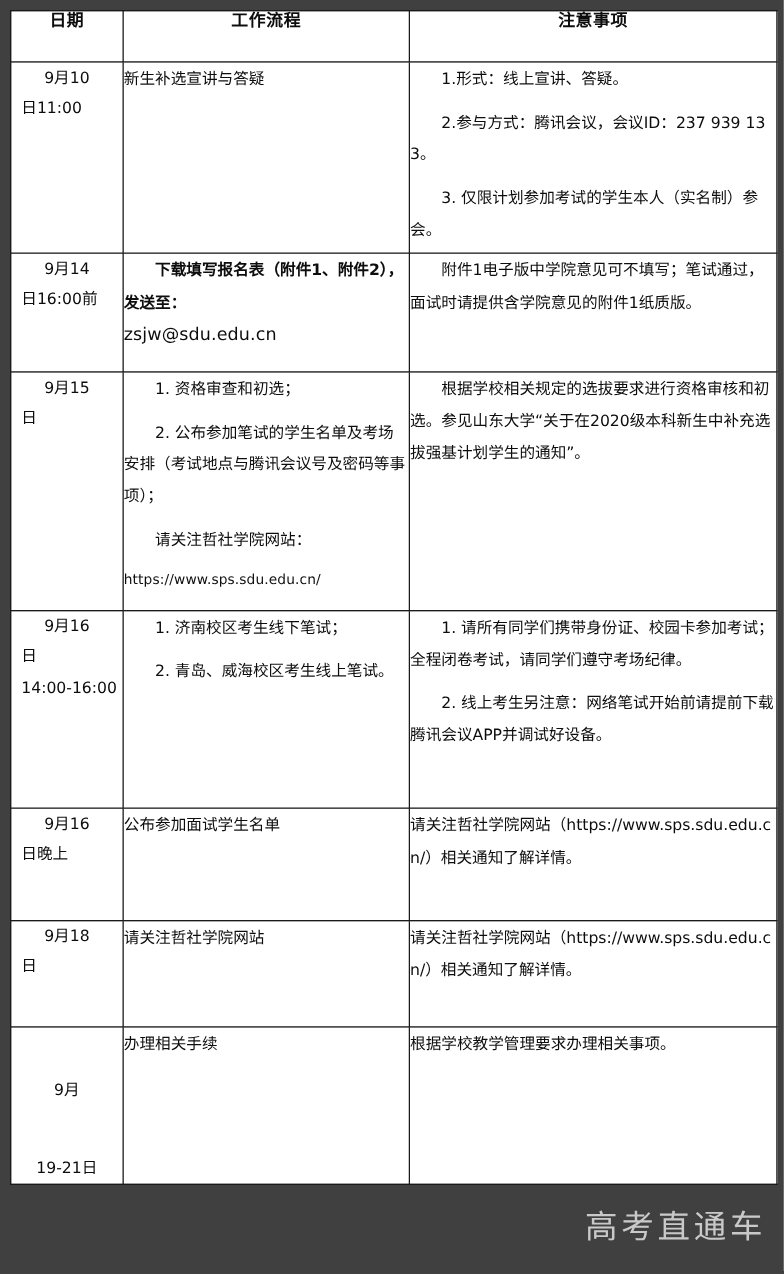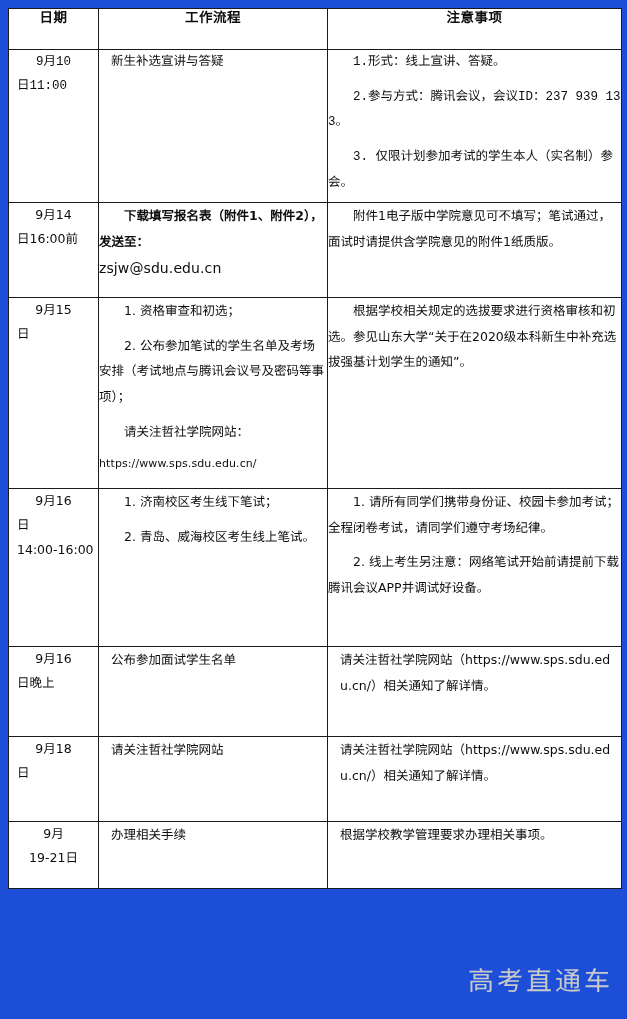--- a/index.html
+++ b/index.html
@@ -17,21 +17,21 @@
     color: #0d0d0d;
     -webkit-font-smoothing: antialiased;
   }
 
   .sheet {
     position: absolute;
     left: 0;
     top: 0;
     width: 627px;
     height: 1019px;
-    background: #1d4ed8;
+    background: #404040;
   }
 
   table.schedule {
     position: absolute;
     left: 8px;
     top: 8px;
     width: 613px;
     border-collapse: collapse;
     table-layout: fixed;
   }
@@ -70,53 +70,53 @@
     padding: 14px 5px 10px 5px;
   }
   td.date .dline {
     display: block;
     white-space: nowrap;
   }
   
   td.date .dline.l1 { text-align: center; }
   td.date .dline.l2 { text-align: left; padding-left: 8px; }
   td.date .dline.l3 { text-align: left; padding-left: 8px; }
-  td.date.center-all .dline { text-align: center; padding-left: 0; }
+  td.date.center-all .dline { text-align: center; padding-left: 0; margin-top: 38px; }
 
   
   td.flow, td.notes {
     font-size: 12.5px;
     line-height: 2.05;
     padding: 14px 9px 12px 9px;
   }
   td.flow  { padding-left: 22px; }
   td.notes { padding-left: 14px; padding-right: 12px; }
 
   td.flow p, td.notes p {
     margin: 0 0 9px 0;
     text-indent: 2em;
     word-break: break-all;
   }
   td.flow p:last-child, td.notes p:last-child { margin-bottom: 0; }
 
-  td.flow p.noindent, td.notes p.noindent { text-indent: 0; margin-left: 12px; }
+  td.flow p.noindent, td.notes p.noindent { text-indent: 0; }
   td.flow p.url {
     text-indent: 0;
     font-size: 11px;
     letter-spacing: 0.1px;
   }
   td.flow p.mail {
     text-indent: 0;
     font-size: 14px;
     letter-spacing: 0.1px;
   }
   td.flow p.tight, td.notes p.tight { margin-bottom: 0; font-weight: bold; }
 
   
-  tr.r1 td { height: 152px; font-family: Liberation Mono, monospace; }
+  tr.r1 td { height: 152px; }
   tr.r2 td { height: 94px; }
   tr.r3 td { height: 190px; }
   tr.r4 td { height: 157px; }
   tr.r5 td { height: 89px; }
   tr.r6 td { height: 69px; }
   tr.r7 td { height: 84px; }
   tr.r8 td { height: 66px; }
 
   
   .watermark {

